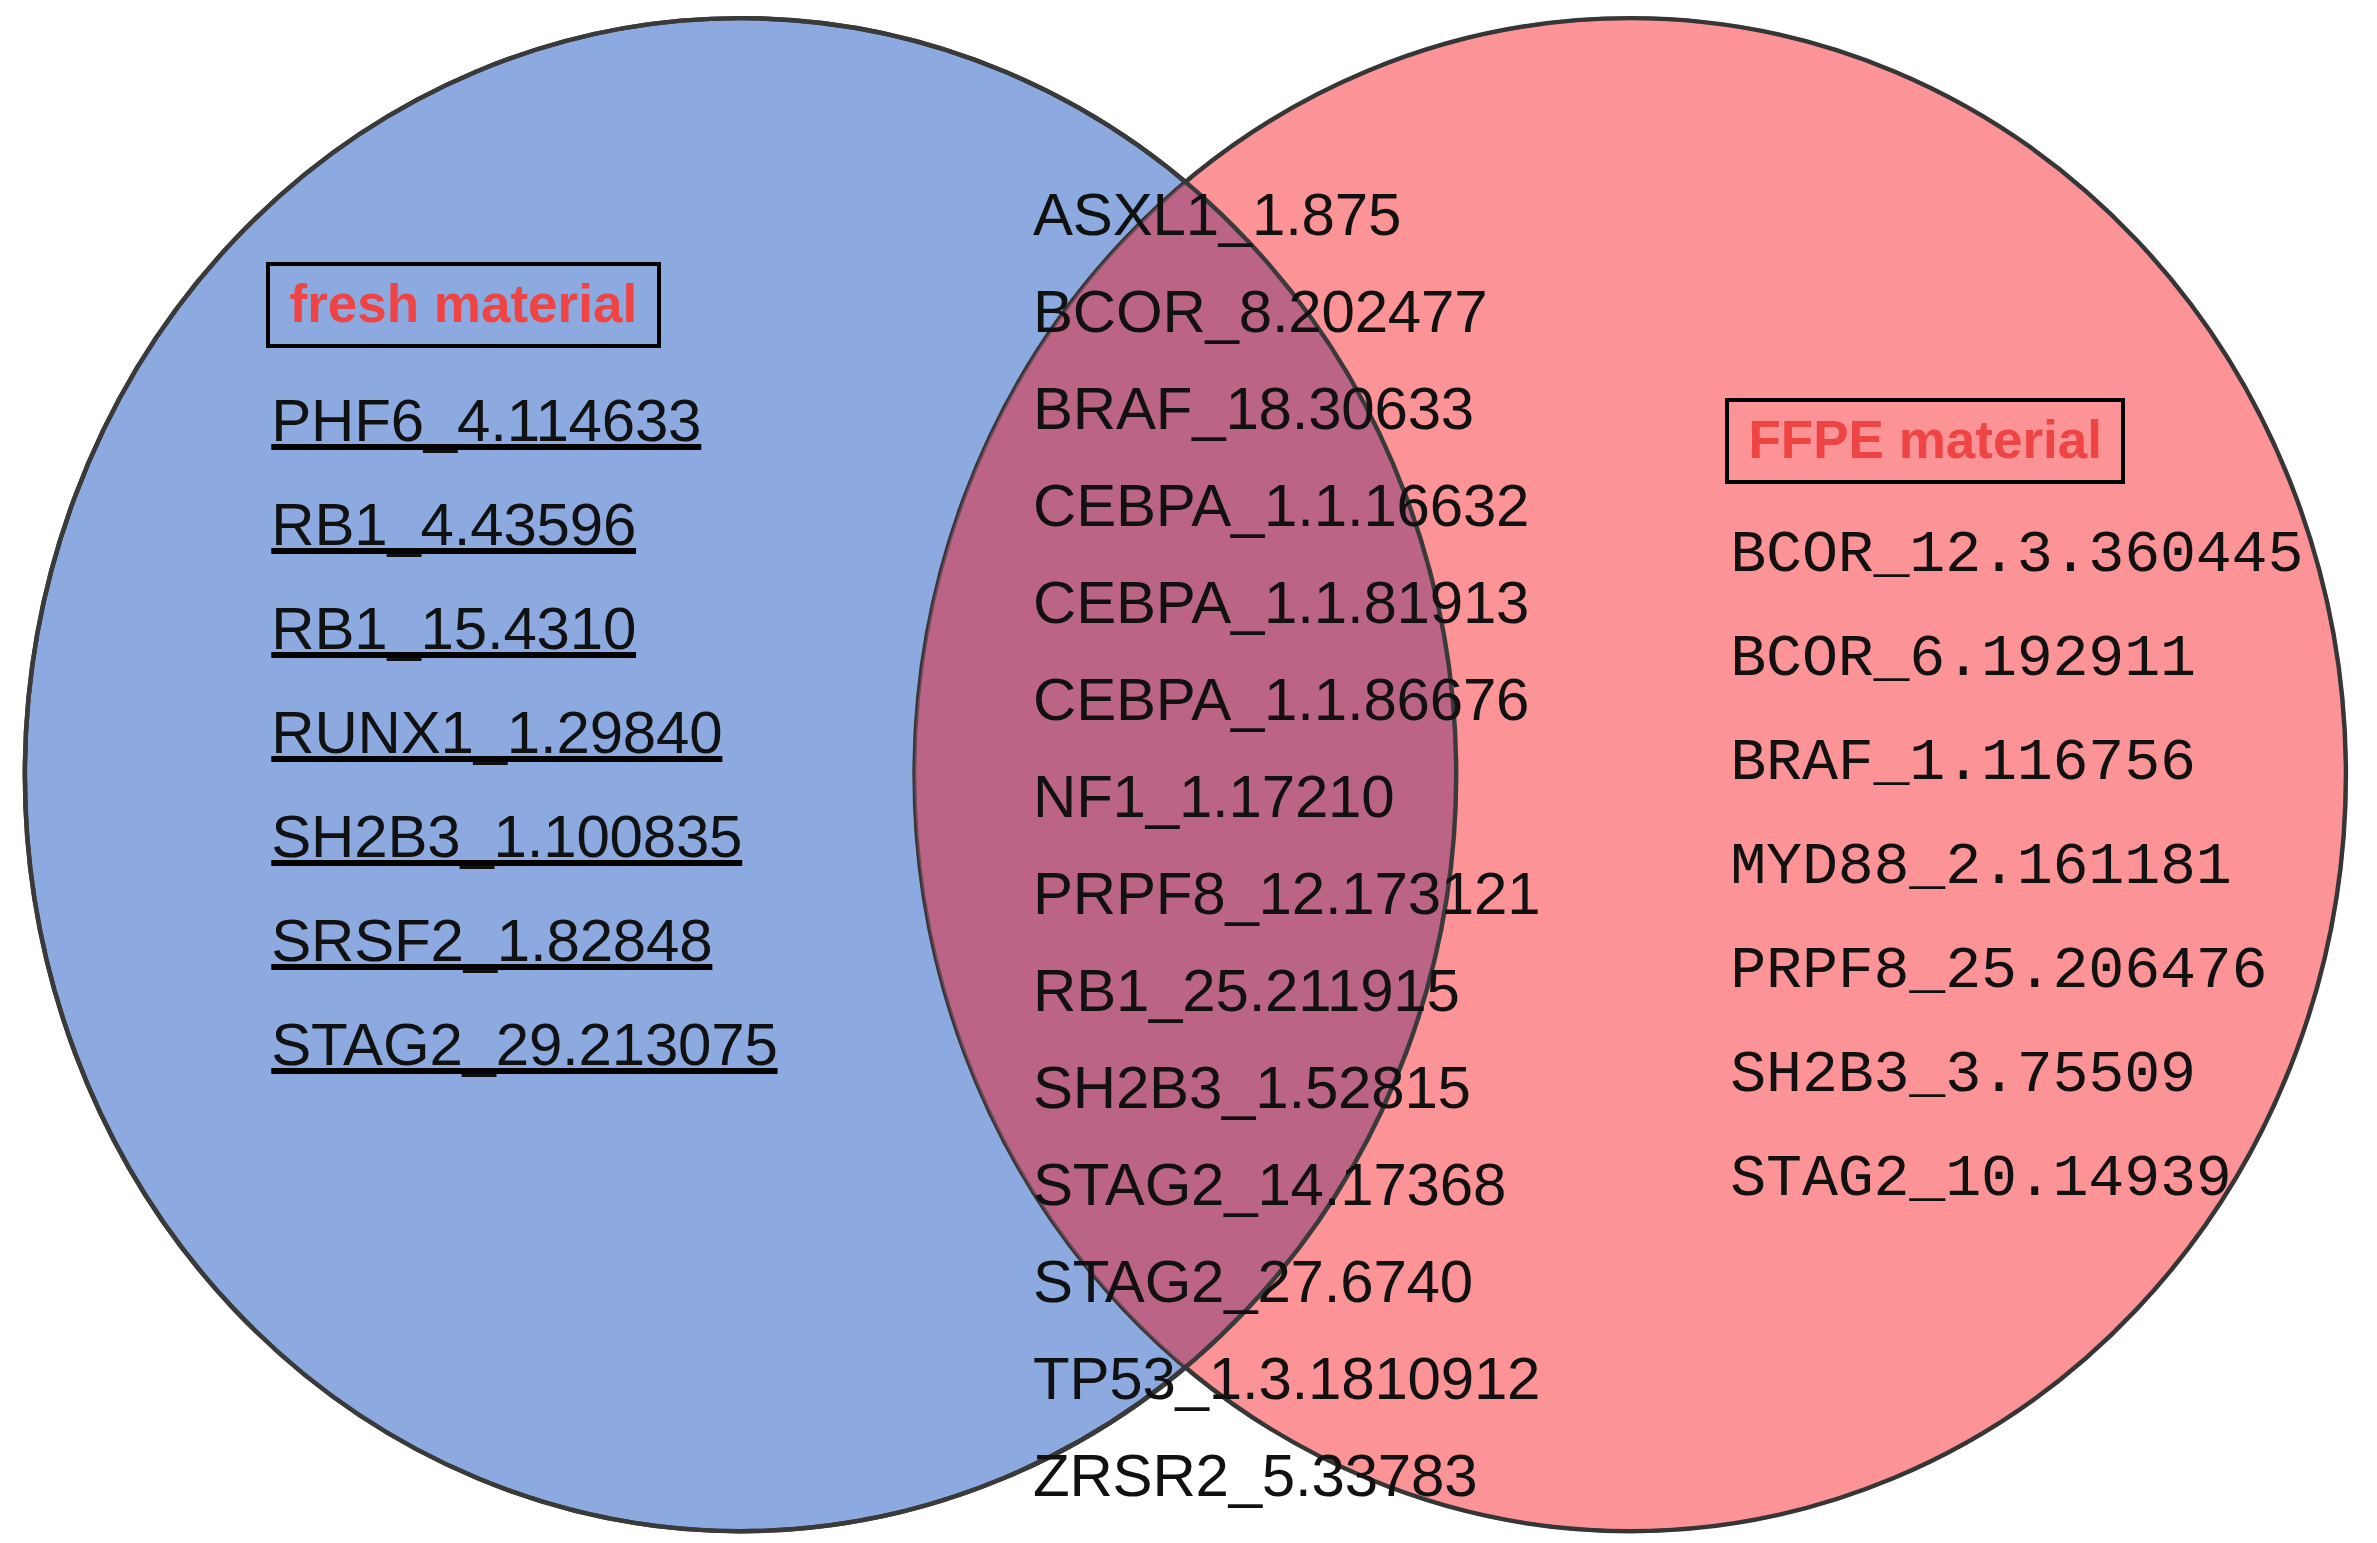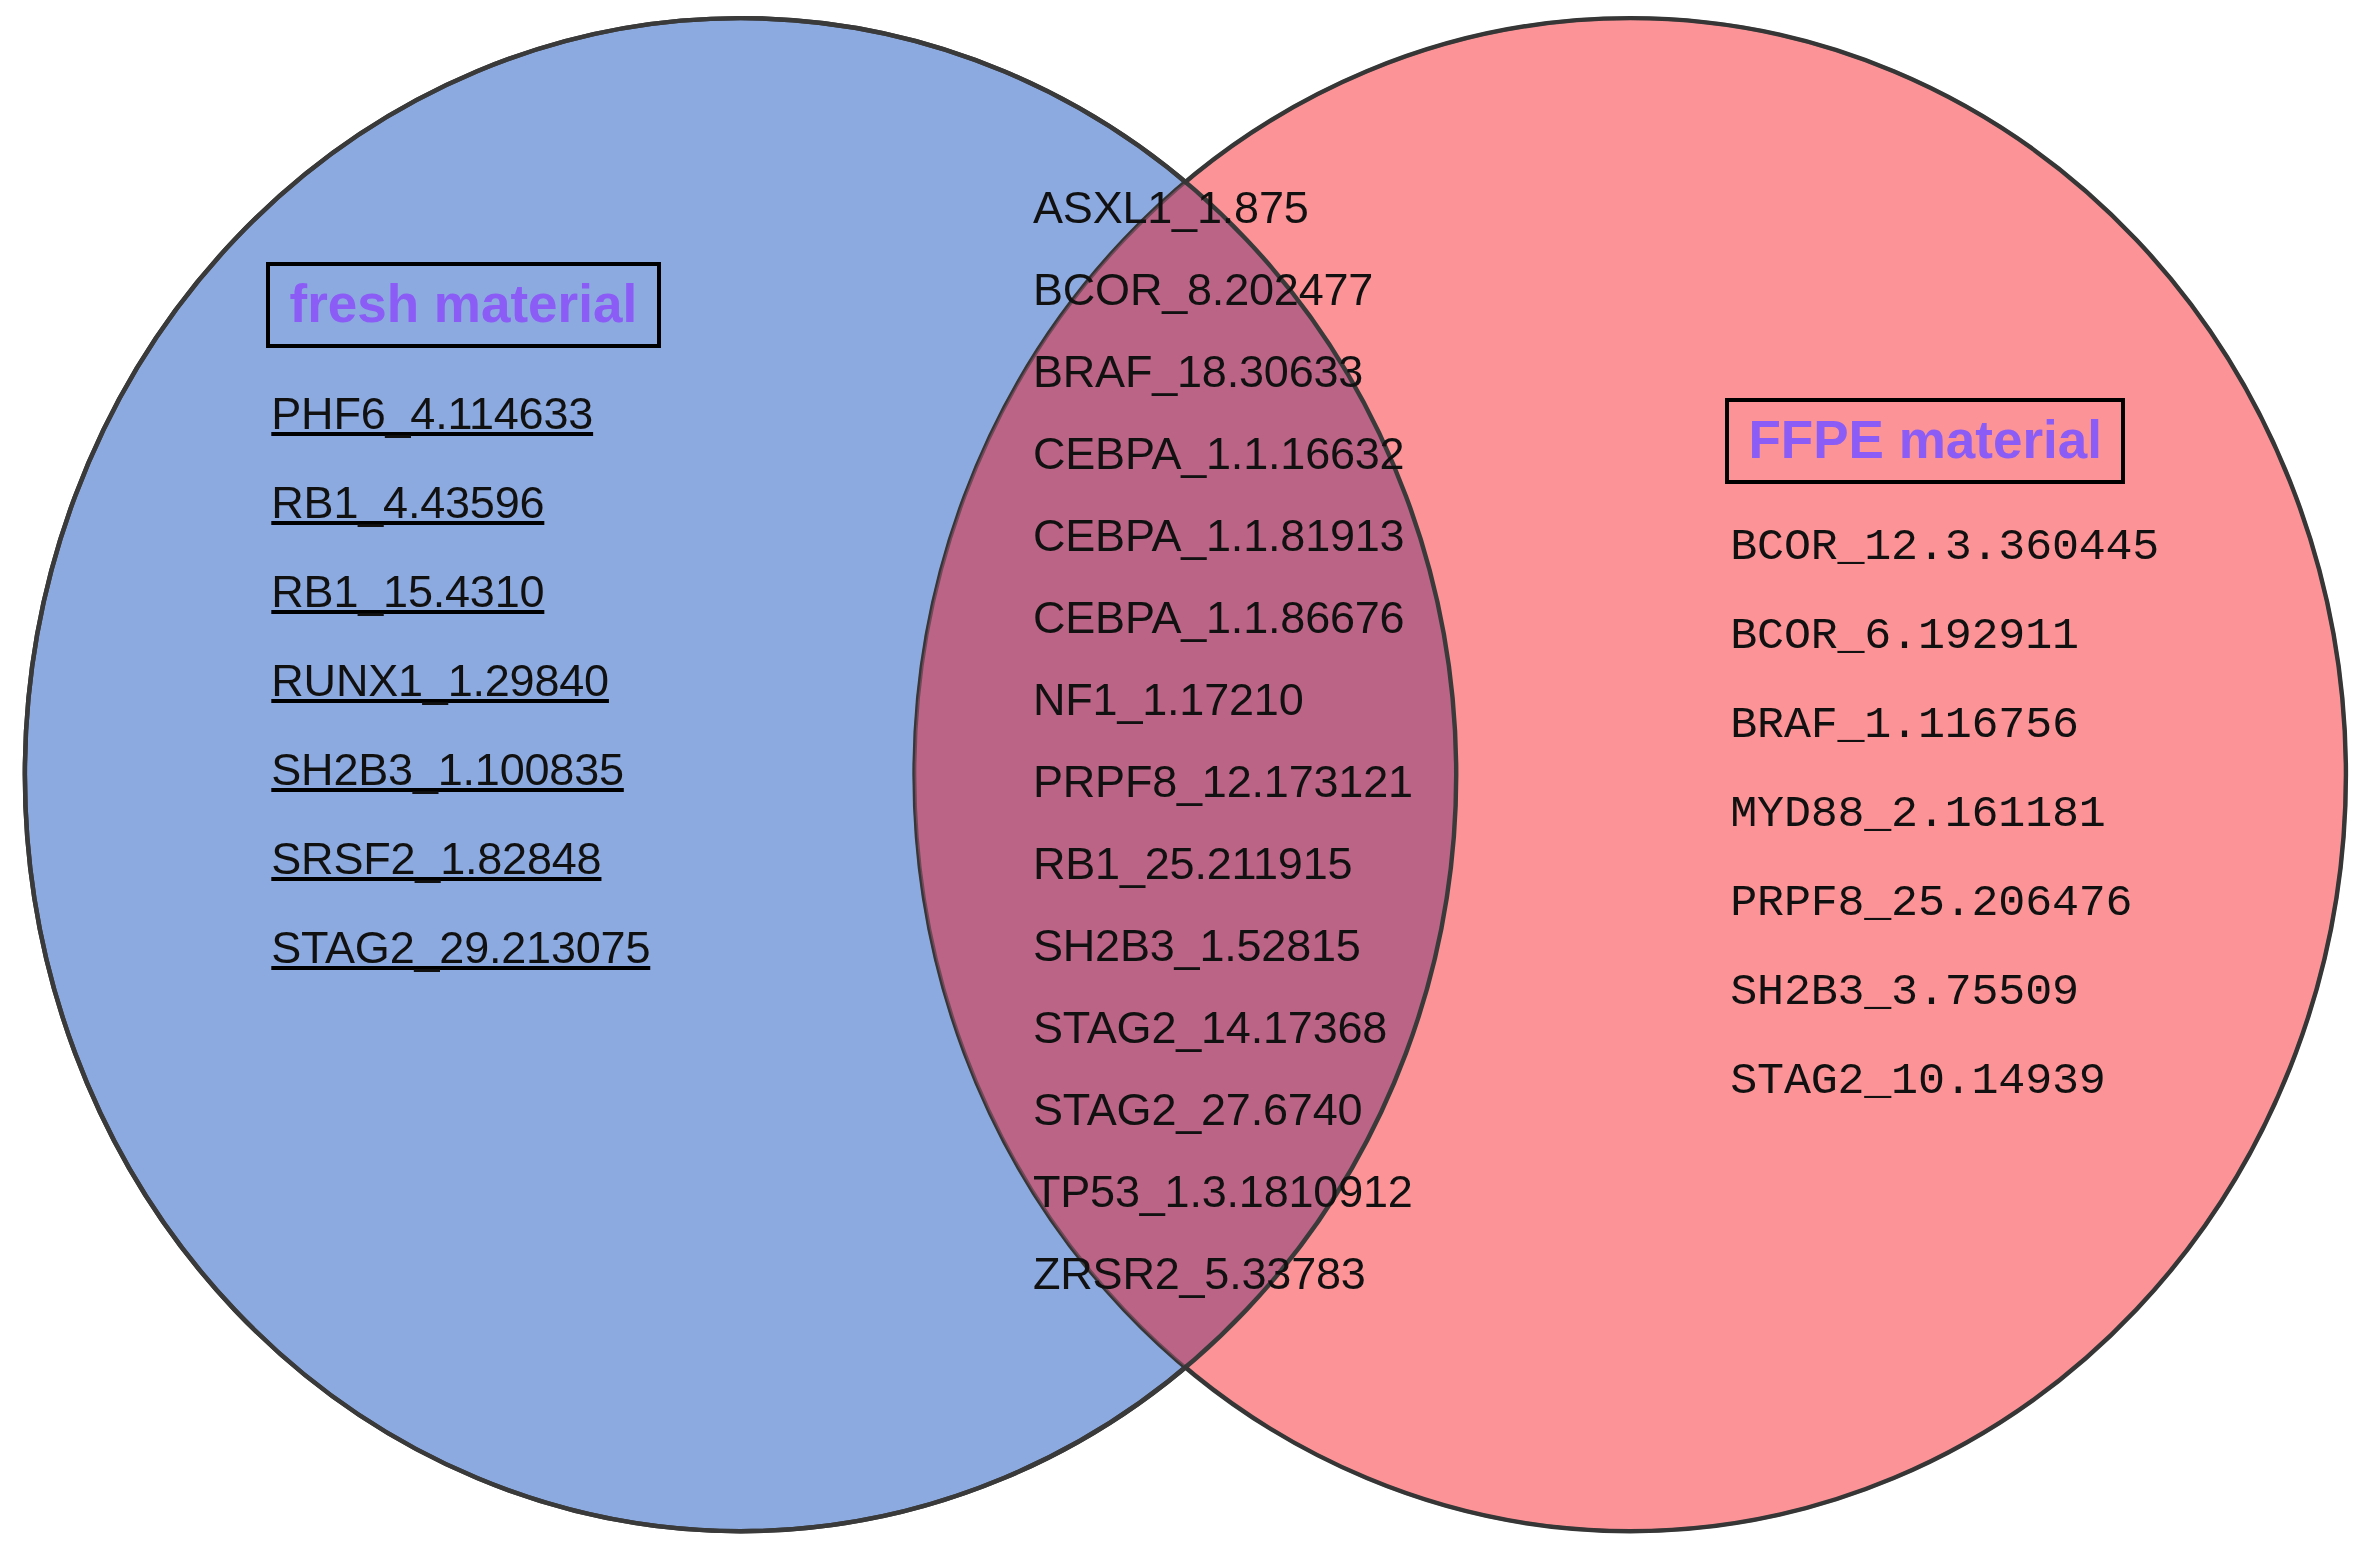--- a/index.html
+++ b/index.html
@@ -24,38 +24,38 @@
     height: 1544px;
   }
 
   
   .col {
     position: absolute;
     z-index: 5;
     color: #000000;
   }
   .col .item {
-    font-size: 45px;
+    font-size: 60px;
     line-height: 1.0;
     white-space: nowrap;
     color: #111111;
     font-weight: 400;
     letter-spacing: -0.2px;
   }
 
   
   .title-box {
     display: inline-block;
     border: 4.4px solid #000000;
     padding: 10.7px 19.5px 14px 19.5px;
     font-size: 53px;
     font-weight: bold;
     line-height: 1.0;
     white-space: nowrap;
-    color: #8b5cf6;
+    color: #ef4444;
     background: transparent;
   }
 
   
   #col-left {
     left: 266px;
     top: 262px;
   }
   #col-left .list {
     margin-top: 43px;

